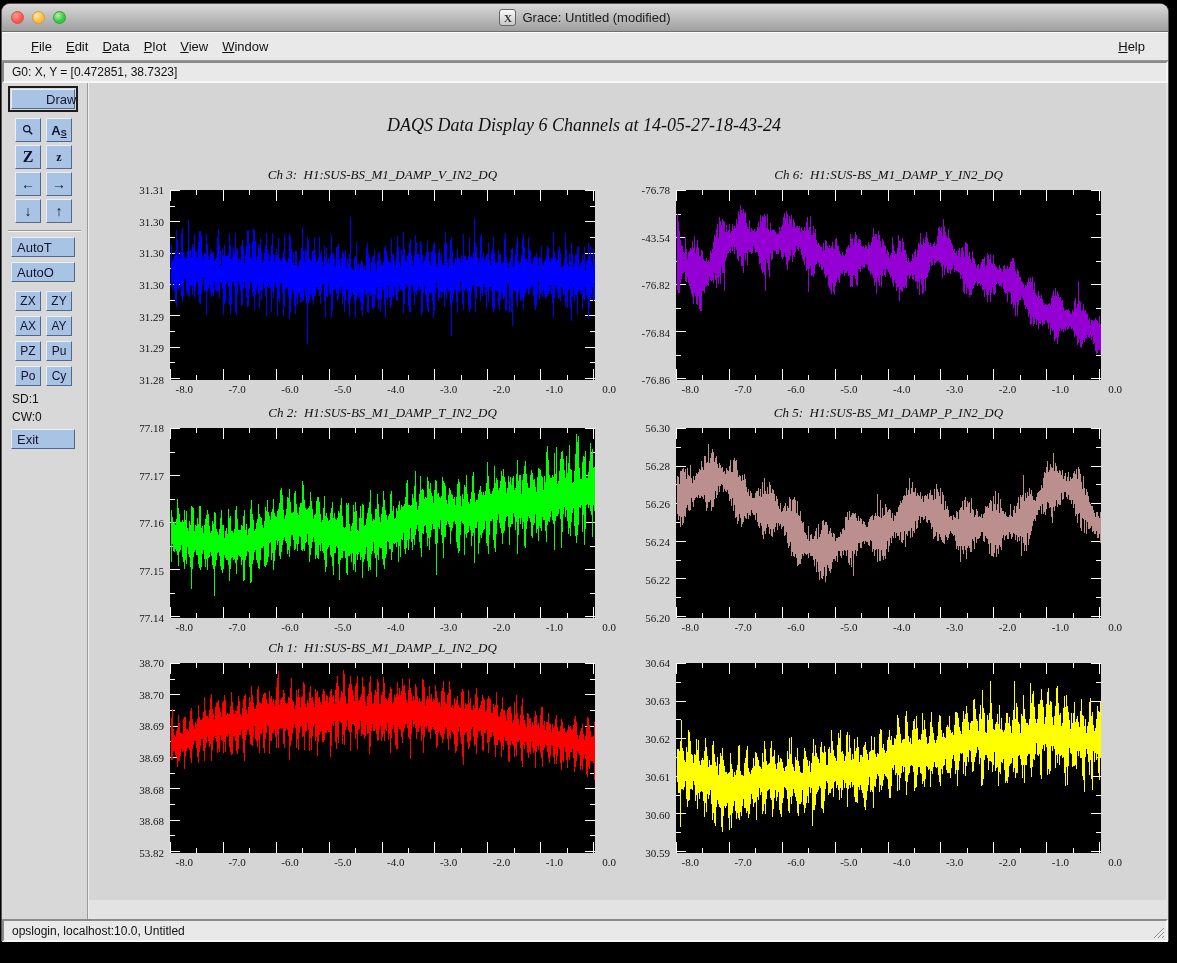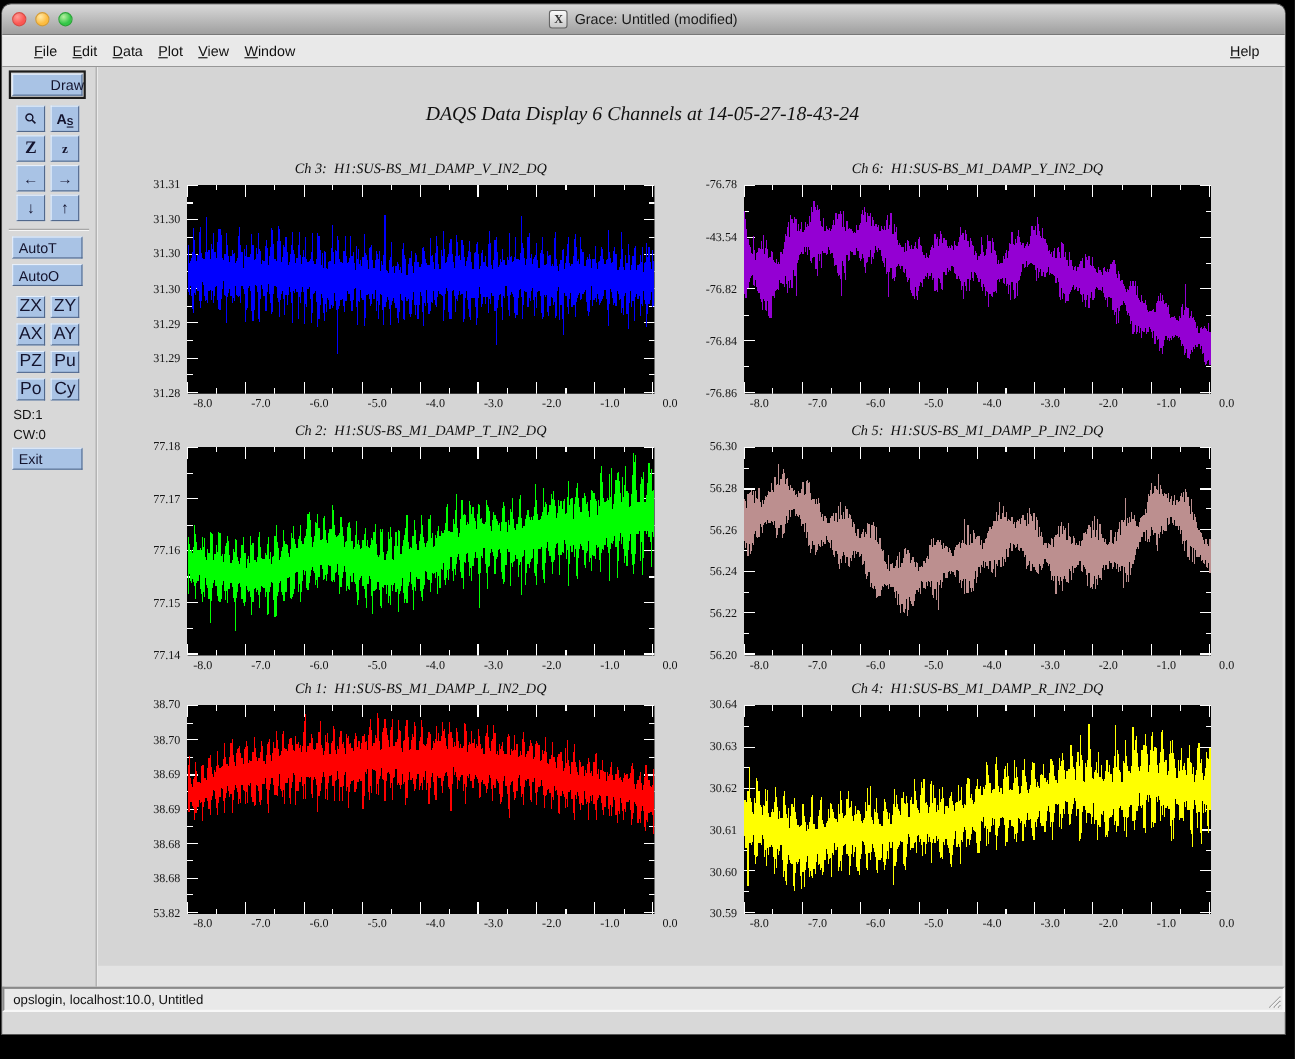--- a/index.html
+++ b/index.html
@@ -32,21 +32,21 @@
   .main{display:flex;height:836px;}
   .toolbar{width:87px;box-sizing:border-box;background:#d8d8d8;border-right:2px groove #eee;
     padding:6px 0 0 6px;flex:none;}
   .tb-btn{display:inline-flex;align-items:center;justify-content:center;box-sizing:border-box;
     background:#a9c3e5;border:1px solid;border-color:#e6effb #51688c #51688c #e6effb;
     color:#14142e;font-family:"Liberation Sans",sans-serif;cursor:default;}
   .tb-wide{width:64px;height:20px;font-size:13px;justify-content:flex-start;padding-left:5px;}
   .tb-draw{outline:2px solid #1c1c1c;outline-offset:1px;margin-left:3px;padding-left:34px;}
   .tb-row{display:flex;gap:5px;margin-left:7px;}
   .tb-sq{width:26px;height:24px;font-size:13px;font-weight:bold;}
-  .tb-sm{width:26px;height:20px;font-size:16px;font-weight:normal;}
+  .tb-sm{width:26px;height:20px;font-size:12px;font-weight:normal;}
   .tb-sep{height:0;border-top:1px solid #9a9a9a;border-bottom:1px solid #f5f5f5;margin:7px 6px 0 0;}
   .tb-label{font-size:12px;color:#111;margin:6px 0 0 4px;}
   .serifZ{font-family:"Liberation Serif",serif;}
   .as-a{font-weight:bold;font-size:13px;}
   .as-s{font-weight:bold;font-size:9px;margin-top:5px;text-decoration:underline;}
   .arrow{font-size:14px;font-weight:bold;}
   
   .canvas{position:relative;flex:1;background:#e3e3e3;overflow:hidden;}
   .page{position:absolute;left:0;top:0;width:1077px;height:817px;background:#d5d5d5;}
   .main-title{position:absolute;top:32px;left:0;width:990px;text-align:center;
@@ -86,20 +86,23 @@
     <span class="menu-item">File</span>
     <span class="menu-item">Edit</span>
     <span class="menu-item">Data</span>
     <span class="menu-item">Plot</span>
     <span class="menu-item">View</span>
     <span class="menu-item">Window</span>
     <span class="menu-spacer"></span>
     <span class="menu-item">Help</span>
   </div>
 
+  <div class="locator">
+    <span>G0: X, Y = [0.472851, 38.7323]</span>
+  </div>
 
   <div class="main">
     <div class="toolbar">
       <button class="tb-btn tb-wide tb-draw">Draw</button>
 
       <div class="tb-row" style="margin-top:9px;">
         <button class="tb-btn tb-sq">
           <svg width="16" height="16" viewBox="0 0 16 16">
             <circle cx="6.3" cy="6.3" r="4.2" fill="none" stroke="#14142e" stroke-width="1.7"></circle>
             <line x1="9.5" y1="9.5" x2="13.6" y2="13.6" stroke="#14142e" stroke-width="2"></line>
@@ -264,21 +267,20 @@
               <div class="xlab" style="left: 318.25px;">-2.0</div>
               <div class="xlab" style="left: 371.125px;">-1.0</div>
               <div class="xlab" style="left: 424px;">0.0</div>
               <svg width="425" height="190" class="plot-box" style="shape-rendering: crispedges;">
                 <rect x="0" y="0" width="425" height="190" fill="#000000"></rect>
                 <path d="M0.5 0V11M0.5 190V179M26.5 0V5M26.5 190V185M53.5 0V11M53.5 190V179M79.5 0V5M79.5 190V185M106.5 0V11M106.5 190V179M132.5 0V5M132.5 190V185M159.5 0V11M159.5 190V179M185.5 0V5M185.5 190V185M212.5 0V11M212.5 190V179M238.5 0V5M238.5 190V185M264.5 0V11M264.5 190V179M291.5 0V5M291.5 190V185M317.5 0V11M317.5 190V179M344.5 0V5M344.5 190V185M370.5 0V11M370.5 190V179M397.5 0V5M397.5 190V185M423.5 0V11M423.5 190V179M0 0.5H10M425 0.5H415M0 16.5H5M425 16.5H420M0 31.5H10M425 31.5H415M0 47.5H5M425 47.5H420M0 63.5H10M425 63.5H415M0 78.5H5M425 78.5H420M0 94.5H10M425 94.5H415M0 110.5H5M425 110.5H420M0 125.5H10M425 125.5H415M0 141.5H5M425 141.5H420M0 157.5H10M425 157.5H415M0 172.5H5M425 172.5H420M0 188.5H10M425 188.5H415" stroke="#ffffff" stroke-width="1" fill="none"></path>
                 <path d="M1 54.8V97.0M2 46.2V96.8M3 66.3V88.3M4 71.8V87.8M5 74.4V91.7M6 67.5V93.8M7 65.2V104.3M8 51.7V97.8M9 59.6V98.1M10 69.7V93.0M11 70.1V85.9M12 71.2V89.4M13 55.5V87.7M14 54.0V105.8M15 54.0V92.9M16 66.4V87.9M17 66.4V84.5M18 67.8V84.7M19 57.5V87.2M20 48.2V94.9M21 45.0V99.5M22 56.2V86.2M23 62.2V82.2M24 65.7V77.6M25 59.0V77.8M26 60.5V85.1M27 55.6V93.8M28 41.9V99.5M29 54.4V88.6M30 57.4V83.2M31 56.5V75.7M32 55.2V76.3M33 48.7V87.6M34 34.2V98.3M35 47.4V84.9M36 53.3V79.5M37 53.3V73.1M38 55.3V77.7M39 47.0V83.5M40 34.7V80.6M41 30.5V97.9M42 45.8V86.7M43 51.4V77.1M44 55.5V72.8M45 43.9V75.2M46 39.9V79.3M47 38.8V89.6M48 37.0V85.8M49 43.9V88.9M50 48.5V72.3M51 53.8V77.1M52 40.2V78.3M53 38.2V89.9M54 32.2V79.3M55 37.4V88.9M56 52.2V72.9M57 49.8V73.5M58 50.5V70.8M59 51.2V83.7M60 43.0V88.5M61 29.0V92.0M62 38.8V90.6M63 47.1V72.6M64 50.6V73.8M65 48.4V78.3M66 47.9V88.3M67 42.7V90.9M68 32.7V86.3M69 37.5V72.1M70 50.6V71.7M71 53.2V66.7M72 45.4V76.1M73 35.8V90.2M74 33.4V98.1M75 31.2V77.3M76 45.6V71.7M77 50.6V66.7M78 43.8V66.1M79 33.8V72.3M80 38.7V81.3M81 23.3V82.1M82 31.5V82.8M83 39.9V73.8M84 46.4V62.9M85 45.8V76.4M86 41.7V78.0M87 26.0V83.9M88 23.4V77.4M89 39.0V89.9M90 39.6V70.6M91 41.3V71.2M92 35.1V66.1M93 31.2V84.5M94 29.7V90.0M95 30.2V75.5M96 36.1V70.1M97 40.4V61.9M98 41.3V63.5M99 28.1V90.5M100 35.1V78.1M101 33.1V78.3M102 38.7V70.2M103 35.9V70.2M104 42.6V65.6M105 36.9V73.7M106 24.2V85.3M107 14.8V72.0M108 8.2V85.1M109 42.2V65.5M110 37.1V65.4M111 34.7V66.3M112 34.0V65.4M113 26.6V80.7M114 29.9V84.9M115 39.6V68.0M116 40.6V65.4M117 39.8V67.3M118 34.4V72.5M119 34.7V96.8M120 24.9V82.6M121 14.7V77.7M122 36.6V70.9M123 38.9V65.3M124 45.5V61.0M125 42.0V65.3M126 26.8V85.3M127 33.8V76.4M128 25.5V86.6M129 34.2V70.4M130 44.1V64.3M131 34.0V63.4M132 32.6V73.6M133 18.7V73.3M134 21.4V87.2M135 40.7V68.8M136 44.4V68.2M137 37.2V60.3M138 40.1V67.3M139 28.7V87.5M140 23.1V74.9M141 35.3V87.4M142 33.7V73.2M143 39.3V63.6M144 44.0V61.0M145 26.2V78.4M146 29.9V74.4M147 27.7V93.1M148 35.2V78.8M149 34.2V71.5M150 39.1V69.3M151 42.0V68.4M152 30.9V78.9M153 25.5V79.2M154 28.1V76.5M155 38.0V70.1M156 32.4V69.8M157 32.7V67.0M158 39.5V69.3M159 34.3V69.2M160 28.2V94.4M161 26.3V82.9M162 33.8V60.5M163 32.4V62.8M164 40.9V58.4M165 27.4V78.8M166 19.9V86.1M167 12.8V73.9M168 22.6V80.3M169 37.5V57.9M170 34.0V59.2M171 27.5V60.0M172 30.0V81.2M173 6.9V71.8M174 11.3V82.0M175 33.0V67.1M176 41.0V64.3M177 40.1V56.8M178 24.6V67.3M179 21.2V68.5M180 12.8V87.5M181 20.7V69.2M182 27.3V61.4M183 32.0V60.8M184 38.4V62.6M185 22.8V75.6M186 20.1V70.9M187 12.9V85.9M188 37.5V66.6M189 36.9V65.6M190 33.6V57.7M191 30.8V73.0M192 13.5V71.0M193 22.7V72.2M194 23.5V76.3M195 38.8V72.7M196 42.9V62.4M197 32.9V71.4M198 31.4V70.2M199 19.0V90.9M200 13.3V84.2M201 28.7V67.9M202 40.5V60.9M203 39.7V68.2M204 31.5V68.3M205 26.5V66.0M206 29.4V71.3M207 15.8V78.0M208 18.6V76.6M209 40.9V67.2M210 40.9V62.9M211 32.3V77.6M212 28.8V73.8M213 13.7V71.1M214 19.6V77.6M215 35.3V65.7M216 36.4V68.2M217 37.5V60.0M218 35.2V76.9M219 29.9V70.8M220 24.1V89.7M221 26.4V75.3M222 41.0V65.7M223 39.1V61.6M224 32.2V70.3M225 34.4V82.0M226 30.8V86.4M227 19.1V86.2M228 32.3V64.0M229 25.4V66.2M230 32.2V66.7M231 28.1V73.8M232 15.8V79.5M233 23.2V68.8M234 22.1V64.5M235 30.1V61.9M236 37.2V60.7M237 39.9V64.6M238 26.5V74.0M239 15.7V76.4M240 24.7V96.2M241 30.1V71.3M242 37.8V56.6M243 33.3V63.8M244 37.3V60.8M245 20.9V65.3M246 24.0V76.2M247 33.0V68.5M248 38.9V68.7M249 35.4V65.3M250 39.0V63.1M251 37.5V77.9M252 16.1V72.0M253 17.0V89.5M254 23.9V74.0M255 42.6V64.0M256 36.3V66.3M257 33.3V63.0M258 35.6V69.2M259 23.1V69.4M260 34.7V75.8M261 30.7V66.8M262 39.3V63.7M263 35.5V65.6M264 37.2V67.3M265 21.6V70.5M266 28.4V84.6M267 35.2V83.3M268 40.1V69.5M269 38.7V68.3M270 44.2V72.0M271 28.2V73.8M272 25.1V80.1M273 18.0V76.4M274 28.9V70.6M275 39.3V63.6M276 41.4V66.4M277 32.2V76.4M278 30.4V86.9M279 18.4V72.9M280 25.5V75.6M281 44.1V66.9M282 42.0V69.2M283 45.2V71.0M284 35.3V80.5M285 39.7V90.2M286 37.3V87.8M287 33.3V83.4M288 42.0V68.7M289 44.1V64.0M290 44.6V73.8M291 29.1V80.6M292 26.2V94.4M293 27.8V102.4M294 45.7V72.3M295 40.2V69.6M296 42.1V68.6M297 40.9V78.8M298 26.8V85.9M299 40.4V84.0M300 35.1V78.4M301 47.1V66.0M302 46.5V63.9M303 41.8V73.9M304 45.0V83.1M305 31.1V81.2M306 24.5V90.5M307 33.9V74.9M308 47.0V68.3M309 44.7V68.8M310 41.7V66.9M311 37.6V73.3M312 32.0V86.5M313 34.6V87.9M314 37.3V70.2M315 49.1V69.5M316 47.4V66.7M317 35.8V79.7M318 32.8V90.4M319 34.8V78.8M320 36.0V74.4M321 50.4V73.9M322 49.7V68.5M323 40.9V73.2M324 44.1V82.1M325 42.0V93.7M326 28.8V82.2M327 42.3V81.7M328 53.0V77.4M329 53.8V76.6M330 49.1V80.0M331 45.6V94.2M332 33.9V83.1M333 46.9V86.6M334 47.2V73.6M335 52.0V78.4M336 57.5V77.5M337 47.0V82.0M338 44.9V98.2M339 44.0V99.0M340 42.7V82.8M341 50.4V77.9M342 59.9V80.9M343 57.0V83.4M344 39.3V93.5M345 52.4V85.5M346 31.7V92.5M347 50.3V79.0M348 55.8V78.7M349 62.2V77.4M350 51.8V85.1M351 42.9V97.8M352 35.3V104.4M353 52.0V81.5M354 56.5V85.8M355 60.9V78.8M356 63.6V82.4M357 50.2V90.3M358 51.3V95.2M359 56.3V88.7M360 55.3V90.8M361 64.4V78.5M362 59.0V85.4M363 61.5V89.7M364 53.5V87.8M365 47.8V104.5M366 52.0V89.1M367 62.0V82.9M368 60.2V87.4M369 64.9V81.3M370 51.9V90.1M371 44.0V95.0M372 43.8V104.2M373 62.2V86.5M374 58.4V84.9M375 67.2V81.4M376 58.9V83.0M377 58.7V89.2M378 49.9V95.0M379 59.6V99.6M380 61.2V92.5M381 69.0V82.2M382 60.6V82.8M383 64.9V94.2M384 62.7V101.2M385 56.4V90.5M386 51.8V100.6M387 63.9V92.9M388 67.9V83.8M389 67.8V86.4M390 63.0V100.3M391 56.2V106.9M392 59.2V96.7M393 66.3V99.3M394 65.3V84.4M395 68.5V89.1M396 69.7V96.6M397 66.5V104.9M398 61.7V94.0M399 63.8V97.4M400 62.7V88.5M401 67.4V88.5M402 66.4V86.4M403 61.8V95.4M404 55.7V108.6M405 52.9V103.8M406 58.5V97.9M407 71.8V87.9M408 76.3V89.7M409 71.7V91.8M410 67.8V107.3M411 64.9V103.3M412 60.5V107.1M413 70.6V96.3M414 77.1V91.7M415 72.7V95.9M416 65.0V111.1M417 54.4V114.4M418 54.9V104.4M419 62.3V106.2M420 68.2V98.1M421 73.9V97.5M422 74.1V97.6M423 72.5V100.0M424 58.5V116.8" stroke="#ff0000" stroke-width="1" fill="none"></path>
               </svg>
             </div>
             <div class="plot" style="left: 587px; top: 580px;">
-              <div class="plot-title">Ch 4:  H1:SUS-BS_M1_DAMP_R_IN2_DQ</div>
               <div class="ylab" style="top: -6px;">30.64</div>
               <div class="ylab" style="top: 32px;">30.63</div>
               <div class="ylab" style="top: 70px;">30.62</div>
               <div class="ylab" style="top: 108px;">30.61</div>
               <div class="ylab" style="top: 146px;">30.60</div>
               <div class="ylab" style="top: 184px;">30.59</div>
               <div class="xlab" style="left: 1px;">-8.0</div>
               <div class="xlab" style="left: 53.875px;">-7.0</div>
               <div class="xlab" style="left: 106.75px;">-6.0</div>
               <div class="xlab" style="left: 159.625px;">-5.0</div>

